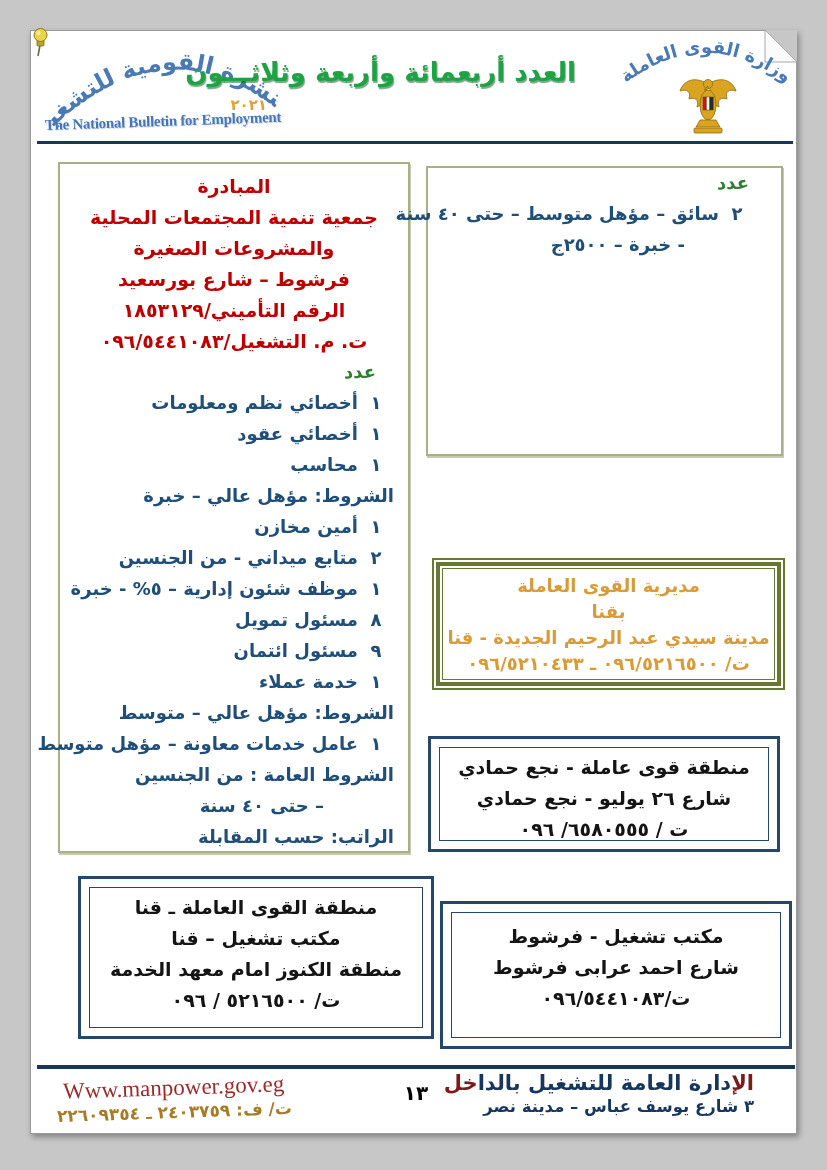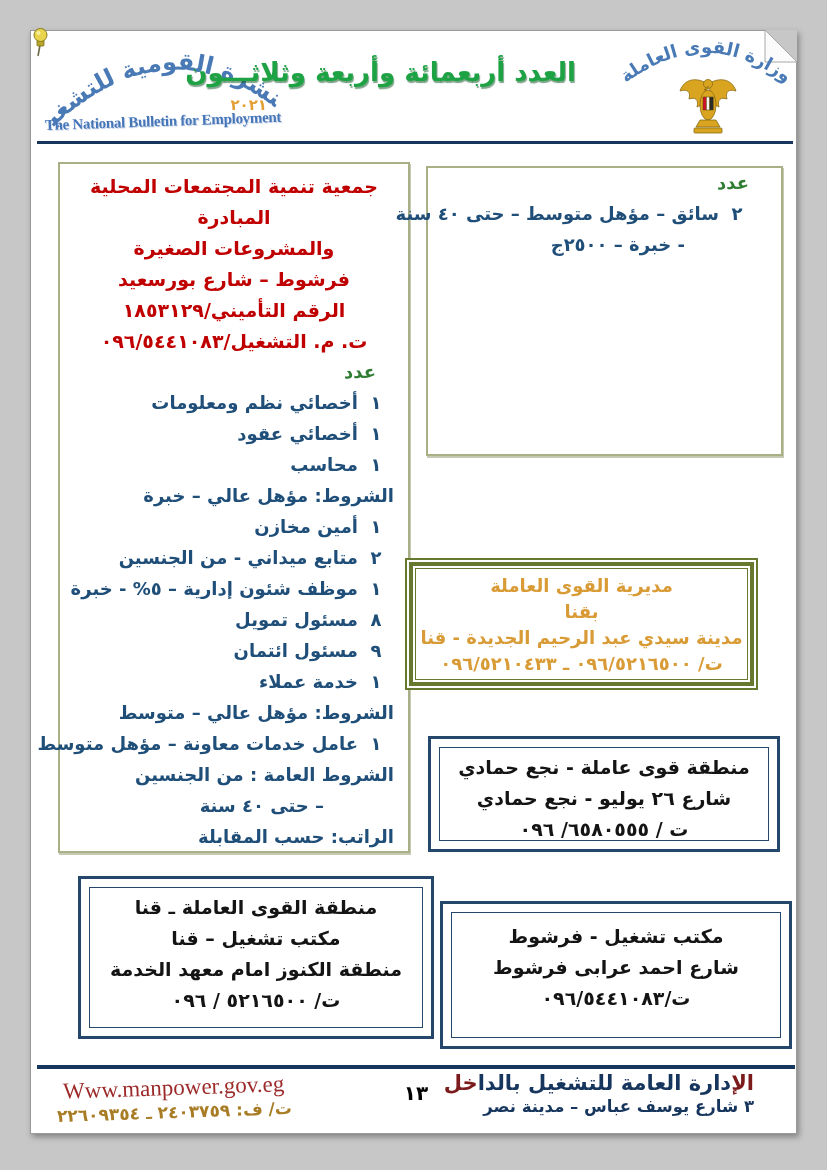--- a/index.html
+++ b/index.html
@@ -55,21 +55,21 @@
   .red-header div { white-space:nowrap; }
   .count-label { color:#2e7d32; font-weight:bold; font-size:18px; line-height:30px; padding-right:32px; text-align:right; }
   .row { display:flex; direction:rtl; font-weight:bold; font-size:18px; line-height:31px; color:#1f4e79; padding-right:14px; text-align:right; }
   .row .num { flex:0 0 36px; width:36px; text-align:center; }
   .row .title { white-space:nowrap; }
   .row.indent { padding-right:84px; }
   #box-trans .row { padding-right:26px; }
   #box-trans .row.indent { padding-right:96px; }
 
   
-  .green-box { position:absolute; left:374px; top:527px; width:353px; height:132px;
+  .green-box { position:absolute; left:401px; top:527px; width:353px; height:132px;
     border:2px solid #66792e; padding:2px; background:#fff; }
   .green-mid { border:4px solid #66792e; padding:2px; height:100%; }
   .green-inner { border:1px solid #66792e; height:100%; direction:rtl; text-align:center;
     color:#d99b36; font-weight:bold; font-size:18px; line-height:26px; padding-top:4px; }
   .green-inner div { white-space:nowrap; }
 
   
   .navy-box { position:absolute; border:3px solid #24476b; padding:8px; background:#fff; }
   .navy-inner { border:1px solid #24476b; height:100%; direction:rtl; text-align:center;
     color:#141414; font-weight:bold; font-size:19px; line-height:31px; padding-top:4px; }
@@ -147,22 +147,22 @@
         <rect x="33.8" y="22" width="3.4" height="13" fill="#2b2b2b"></rect>
       </g>
     </svg>
   </div>
 
   <div class="rule-top"></div>
 
   <div id="box-initiative" class="box-plain">
     <div class="red-header">
 
-    <div>جمعية تنمية المجتمعات المحلية</div>
-        <div>المبادرة</div>
+    <div>المبادرة</div>
+        <div>جمعية تنمية المجتمعات المحلية</div>
         <div>والمشروعات الصغيرة</div>
         <div>فرشوط – شارع بورسعيد</div>
         <div>الرقم التأميني/١٨٥٣١٢٩</div>
         <div>ت. م. التشغيل/٠٩٦/٥٤٤١٠٨٣</div>
       </div>
     <div class="count-label">عدد</div>
     <div>
 
     <div class="row">
           <span class="num">١</span>

